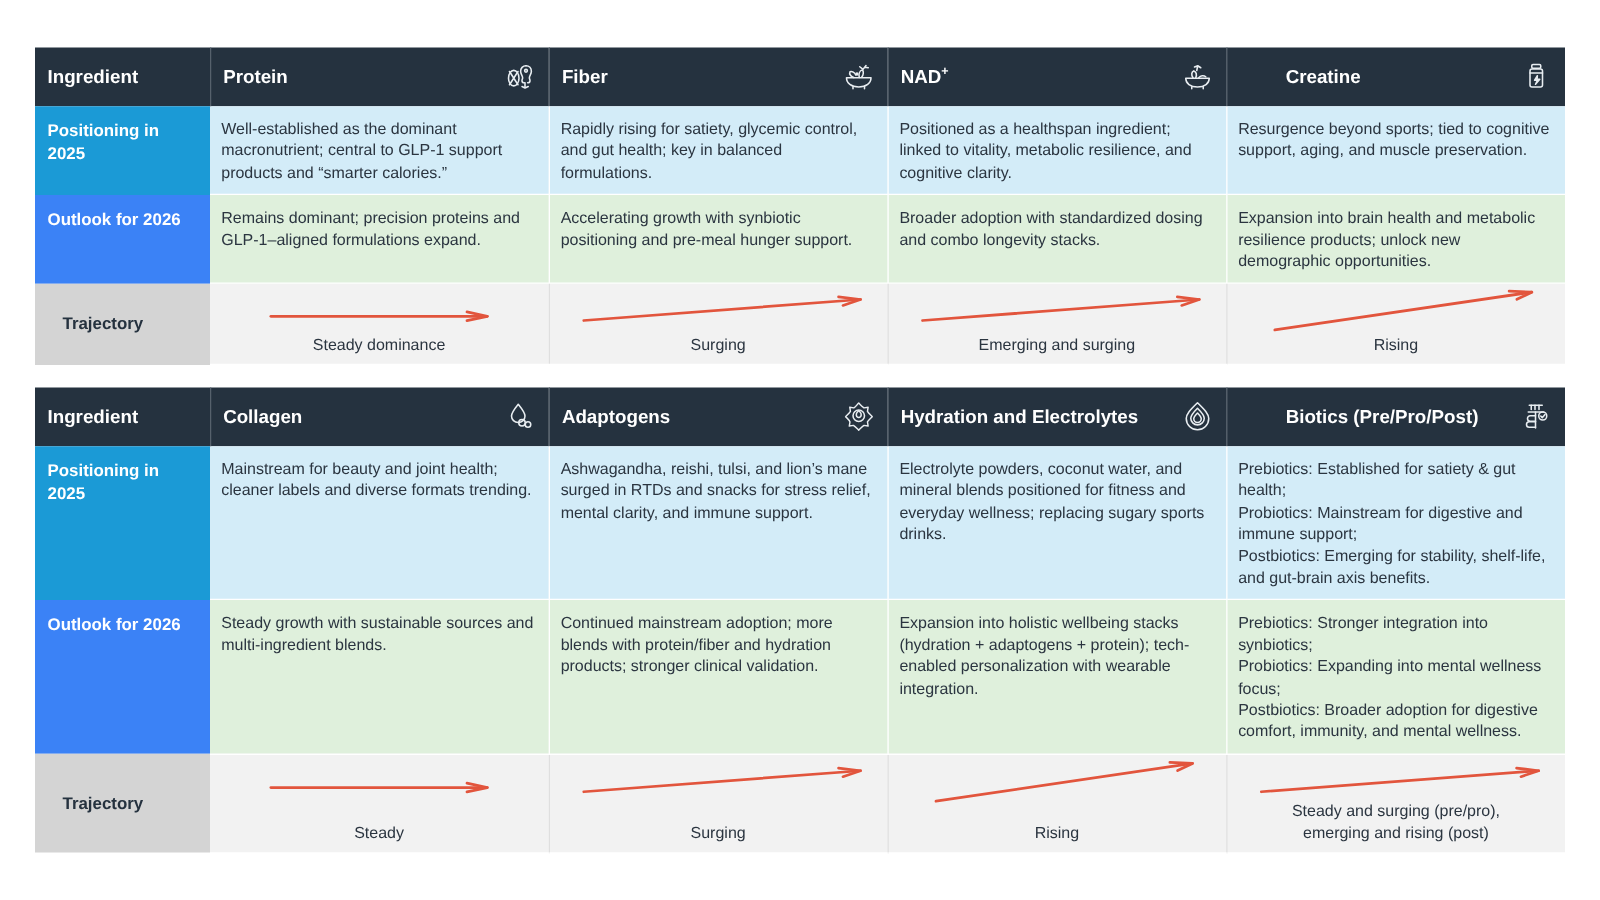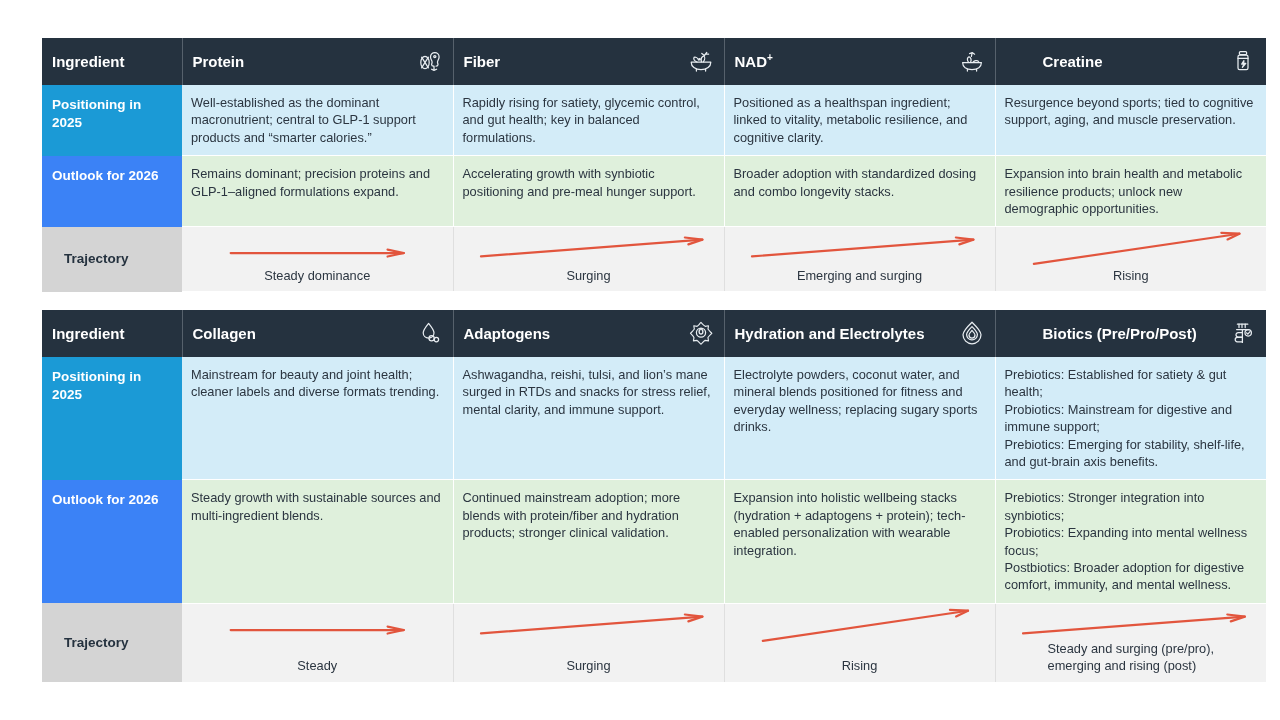--- a/index.html
+++ b/index.html
@@ -10,21 +10,21 @@
     font-family: "Liberation Sans", sans-serif;
     overflow: hidden;
   }
   .page {
     position: relative;
     width: 1280px; height: 720px;
     background: #ffffff;
   }
   .table-block {
     position: absolute;
-    left: 42px;
+    left: 28px;
     width: 1016px;
     background: #ffffff;
   }
   #block-0 { top: 38px; }
   #block-1 { top: 310px; }
 
   table.grid {
     width: 1224px;
     border-collapse: collapse;
     table-layout: fixed;
@@ -109,21 +109,21 @@
     align-items: center;
   }
   .traj-arrow {
     position: absolute;
     left: 0; right: 0; top: 0;
     height: 42px;
   }
   .traj-arrow svg { display: block; width: 100%; height: 100%; }
   .traj-label {
     position: relative;
-    text-align: left;
+    text-align: center;
     font-size: 12.8px;
     color: #2b3540;
     line-height: 1.3;
     padding-bottom: 7px;
     z-index: 2;
   }
   tr.r-traj.tall .traj-wrap { height: 78px; }
 </style>
 </head>
 <body>
@@ -328,21 +328,21 @@
                   </svg>
                 </span>
               </div>
             </td>
           </tr>
           <tr class="r-pos">
             <td class="rowlabel blue"><span class="ln">Positioning in 2025</span></td>
             <td class="cell"><span class="ln">Mainstream for beauty and joint health; cleaner labels and diverse formats trending.</span></td>
             <td class="cell"><span class="ln">Ashwagandha, reishi, tulsi, and lion’s mane surged in RTDs and snacks for stress relief, mental clarity, and immune support.</span></td>
             <td class="cell"><span class="ln">Electrolyte powders, coconut water, and mineral blends positioned for fitness and everyday wellness; replacing sugary sports drinks.</span></td>
-            <td class="cell"><span class="ln">Prebiotics: Established for satiety &amp; gut health;</span><br><span class="ln">Probiotics: Mainstream for digestive and immune support;</span><br><span class="ln">Prebiotics: Emerging for stability, shelf-life, and gut-brain axis benefits.</span></td>
+            <td class="cell"><span class="ln">Prebiotics: Established for satiety &amp; gut health;</span><br><span class="ln">Probiotics: Mainstream for digestive and immune support;</span><br><span class="ln">Postbiotics: Emerging for stability, shelf-life, and gut-brain axis benefits.</span></td>
           </tr>
           <tr class="r-out">
             <td class="rowlabel green"><span class="ln">Outlook for 2026</span></td>
             <td class="cell"><span class="ln">Steady growth with sustainable sources and multi-ingredient blends.</span></td>
             <td class="cell"><span class="ln">Continued mainstream adoption; more blends with protein/fiber and hydration products; stronger clinical validation.</span></td>
             <td class="cell"><span class="ln">Expansion into holistic wellbeing stacks (hydration + adaptogens + protein); tech-enabled personalization with wearable integration.</span></td>
             <td class="cell"><span class="ln">Prebiotics: Stronger integration into synbiotics;</span><br><span class="ln">Probiotics: Expanding into mental wellness focus;</span><br><span class="ln">Postbiotics: Broader adoption for digestive comfort, immunity, and mental wellness.</span></td>
           </tr>
           <tr class="r-traj tall">
             <td class="rowlabel grey"><span class="ln">Trajectory</span></td>

